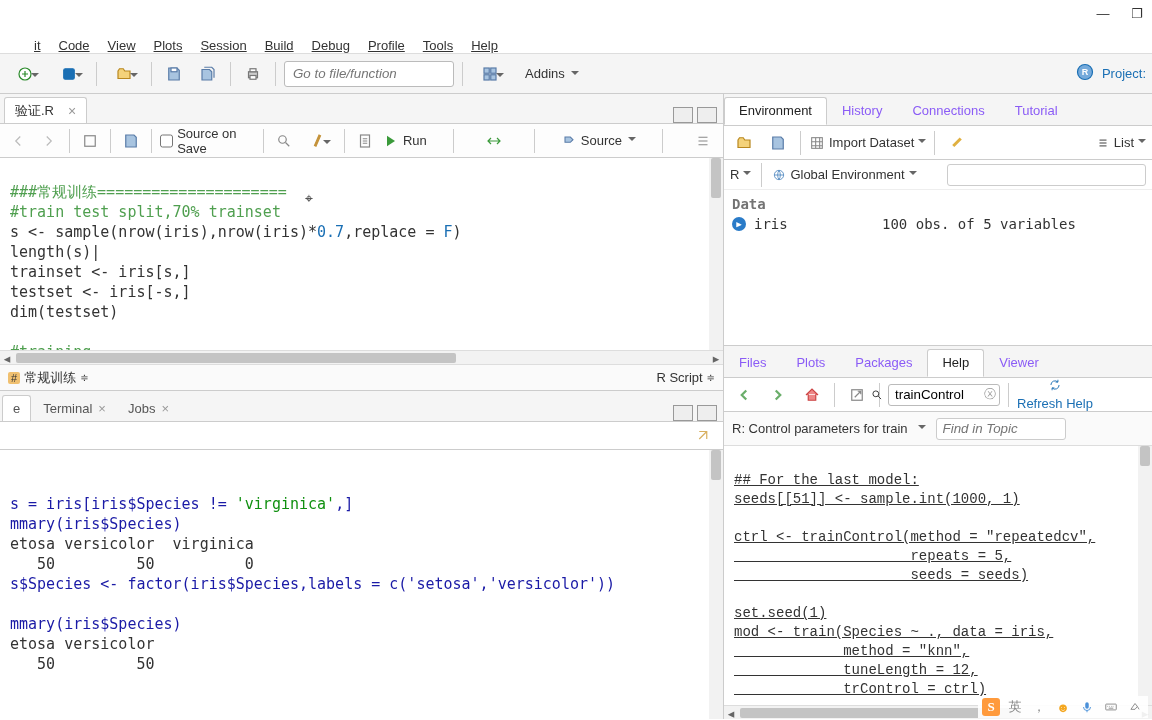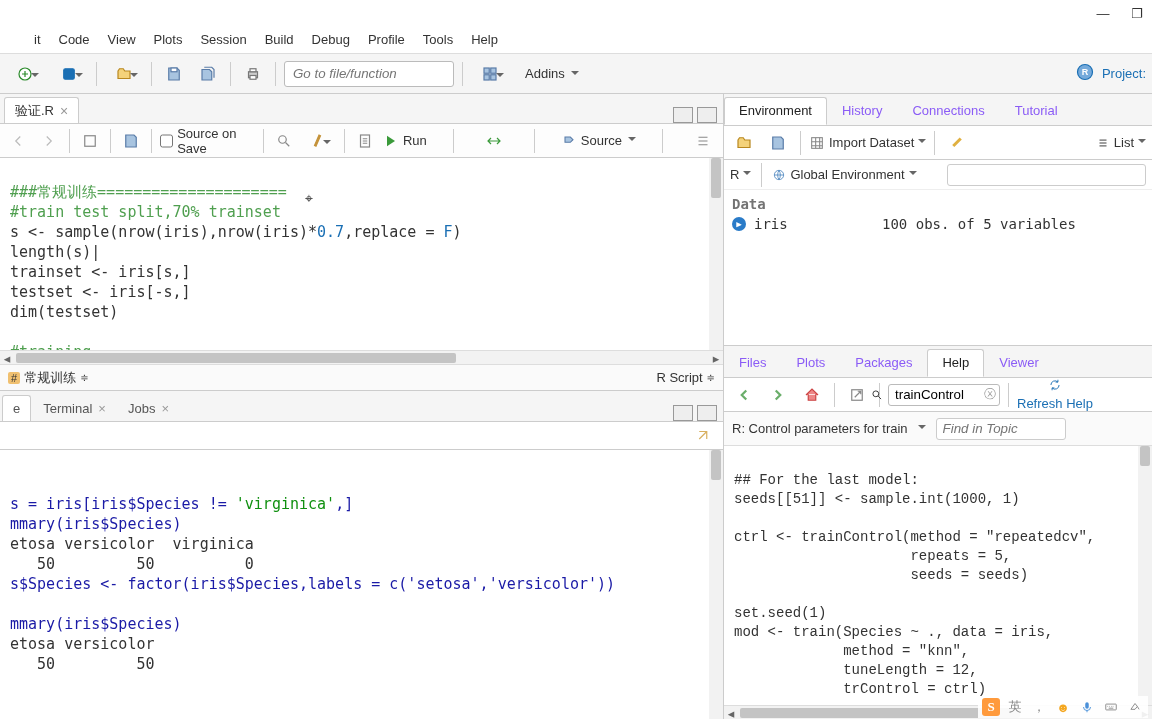--- a/index.html
+++ b/index.html
@@ -1,42 +1,42 @@
 <!DOCTYPE html>
 <html><head>
 <meta charset="utf-8">
 <style>
   * { box-sizing: border-box; margin: 0; padding: 0; }
   body { font-family: "Segoe UI", "Lucida Grande", sans-serif; font-size: 13px; color: #333; background: #fff; width: 1152px; height: 720px; overflow: hidden; }
   
   .titlebar { height: 26px; background: #fff; display: flex; justify-content: flex-end; align-items: center; padding-right: 8px; gap: 20px; }
   .titlebar .win-btn { width: 14px; height: 14px; display: inline-flex; align-items: center; justify-content: center; color: #333; }
   
-  .menubar { height: 28px; display: flex; align-items: center; gap: 18px; padding: 0 8px; background: #fff; border-bottom: 1px solid #ddd; }
+  .menubar { height: 28px; display: flex; align-items: flex-end; gap: 18px; padding: 0 8px; background: #fff; border-bottom: 1px solid #ddd; text-decoration: underline; }
   .menubar .menu-left { width: 8px; }
   .menubar span { color: #333; cursor: default; }
   
   .toolbar { height: 40px; display: flex; align-items: center; gap: 6px; padding: 0 6px; background: #f5f5f5; border-bottom: 1px solid #ccc; }
   .tbtn { width: 28px; height: 28px; display: inline-flex; align-items: center; justify-content: center; border: 1px solid transparent; border-radius: 3px; }
   .tbtn svg { width: 18px; height: 18px; }
   .tbtn.dd { width: 38px; position: relative; }
   .tbtn.dd::after { content: ""; position: absolute; right: 4px; top: 12px; border: 4px solid transparent; border-top-color: #666; }
   .sep { width: 1px; height: 24px; background: #ccc; margin: 0 2px; }
   .goto-input { width: 170px; height: 26px; border: 1px solid #bbb; border-radius: 3px; padding: 0 8px; font-style: italic; color: #888; background: #fff; }
   .toolbar-right { margin-left: auto; display: flex; align-items: center; gap: 8px; color: #1a6fb4; }
   .addins { color: #333; padding: 0 10px; position: relative; }
   .addins::after { content: ""; margin-left: 6px; display: inline-block; border: 4px solid transparent; border-top-color: #666; vertical-align: middle; }
   
   .workspace { display: flex; height: 625px; }
   .left-col { width: 724px; display: flex; flex-direction: column; border-right: 1px solid #ccc; }
   .right-col { flex: 1; display: flex; flex-direction: column; }
   
   
   .tabstrip { height: 30px; display: flex; align-items: flex-end; background: #f5f5f5; border-bottom: 1px solid #ccc; }
-  .tab { height: 26px; padding: 4px 10px; background: #fff; border: 1px solid #ccc; border-bottom: none; border-radius: 3px 3px 0 0; display: flex; align-items: center; gap: 6px; margin-left: 4px; }
+  .tab { height: 26px; padding: 4px 10px; background: #fff; border: 1px solid #ccc; border-bottom: none; border-radius: 3px 3px 0 0; display: flex; align-items: center; gap: 14px; margin-left: 4px; }
   .tab .close { color: #999; font-size: 14px; }
   .tabstrip-right { margin-left: auto; display: flex; gap: 4px; padding-right: 6px; }
   .minmax-btn { width: 20px; height: 16px; border: 1px solid #999; display: inline-block; background: #eee; }
   
   .src-toolbar { height: 34px; display: flex; align-items: center; gap: 6px; padding: 0 6px; border-bottom: 1px solid #ccc; background: #fdfdfd; }
   .chk { display: flex; align-items: center; gap: 4px; }
   .chk input { width: 14px; height: 14px; }
   .src-tb-right { margin-left: auto; display: flex; align-items: center; gap: 24px; }
   .run-btn { display: flex; align-items: center; gap: 4px; color: #333; }
   .run-btn svg { width: 16px; height: 16px; }
@@ -84,21 +84,21 @@
   
   .help-pane { display: flex; flex-direction: column; border-top: 1px solid #ccc; flex: 1; }
   .help-toolbar { height: 34px; display: flex; align-items: center; gap: 6px; padding: 0 6px; border-bottom: 1px solid #ccc; }
   .search-help { width: 112px; height: 22px; border: 1px solid #bbb; border-radius: 3px; padding: 0 20px 0 6px; position: relative; }
   .search-help-wrap { position: relative; display: flex; align-items: center; }
   .search-help-wrap .clear { position: absolute; right: 4px; color: #999; font-size: 12px; }
   .refresh-link { color: #1a6fb4; display: flex; align-items: center; gap: 4px; flex-direction: column; }
   .help-titlebar { height: 34px; display: flex; align-items: center; gap: 10px; padding: 0 8px; border-bottom: 1px solid #ddd; background: #fafafa; }
   .find-topic { width: 130px; height: 22px; border: 1px solid #ccc; border-radius: 3px; padding: 0 6px; font-style: italic; color: #999; }
   .help-body { flex: 1; overflow: hidden; position: relative; }
-  .help-text { font-family: "Courier New", monospace; font-size: 14px; line-height: 19px; padding: 6px 10px; white-space: pre; color: #333; }
+  .help-text { font-family: "Courier New", monospace; font-size: 14px; line-height: 19px; padding: 6px 10px; white-space: pre; color: #333; text-decoration: underline; }
   
   .ime-bar { position: fixed; bottom: 2px; right: 4px; display: flex; gap: 6px; align-items: center; background: rgba(255,255,255,0.9); padding: 2px 4px; }
   .ime-bar .ime-item { width: 18px; height: 18px; display: inline-flex; align-items: center; justify-content: center; font-size: 13px; }
   .s-icon { width: 18px; height: 18px; background: #ff9a3c; color: #fff; border-radius: 3px; font-weight: bold; font-family: serif; }
   
   svg { stroke: currentColor; fill: none; stroke-width: 1.6; }
 </style>
 </head>
 <body>
 

